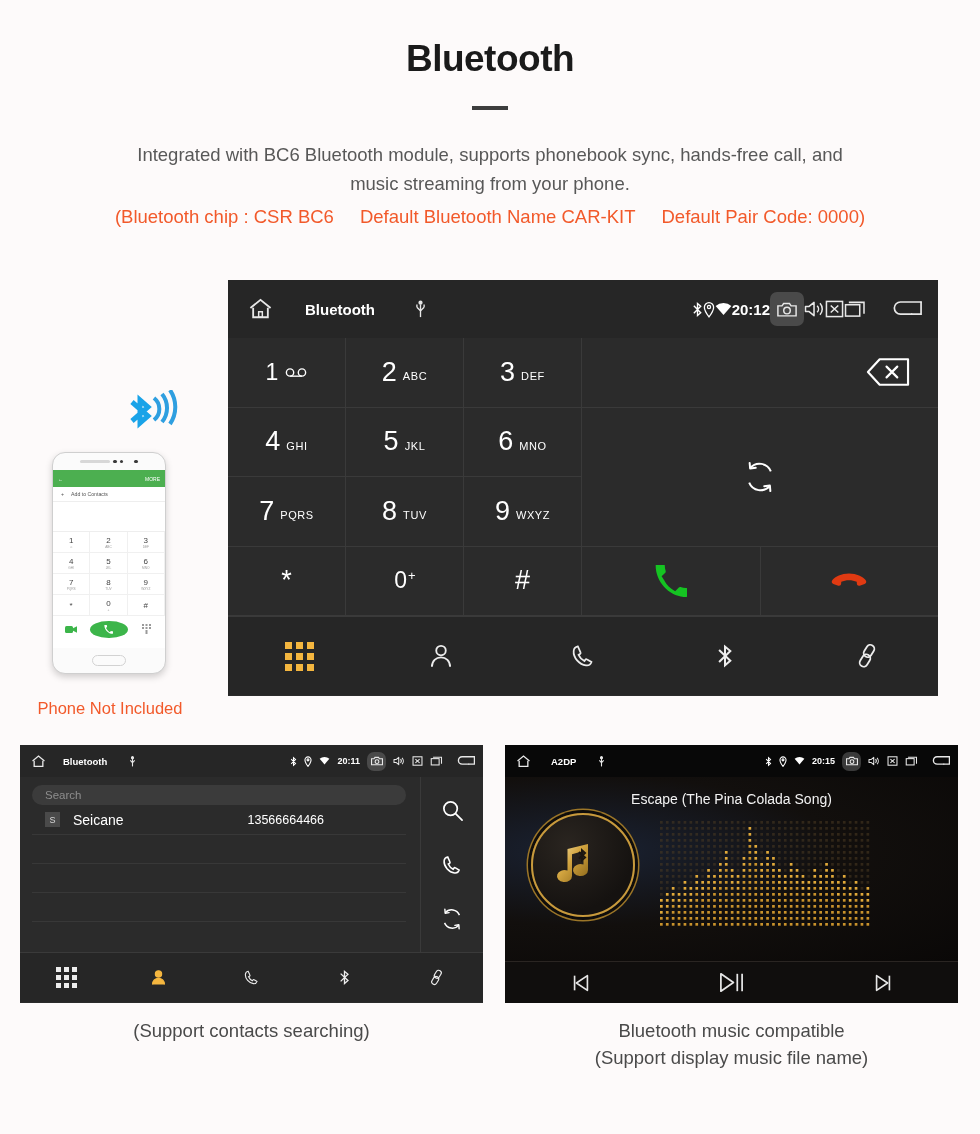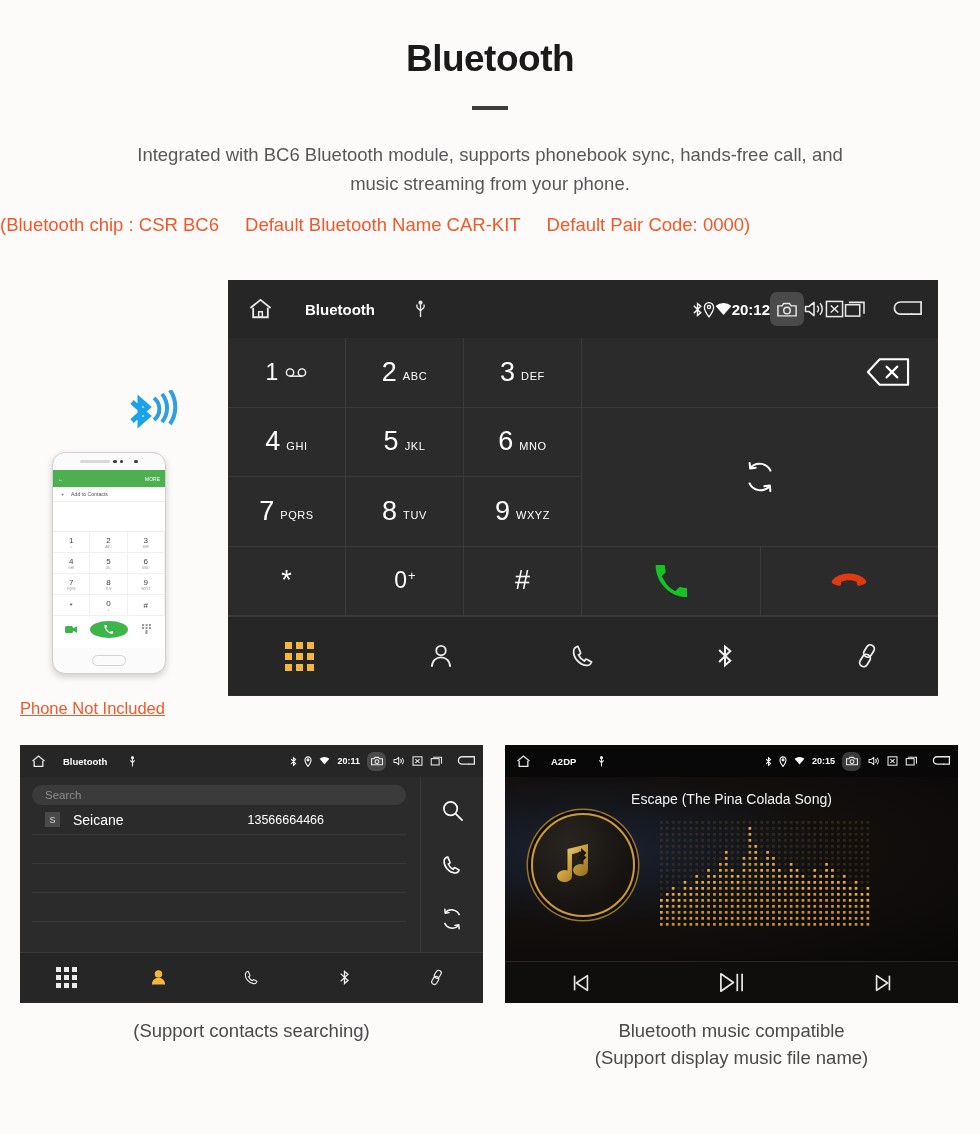--- a/index.html
+++ b/index.html
@@ -26,23 +26,24 @@
   }
   .intro {
     text-align: center;
     font-size: 18.5px;
     color: #585858;
     line-height: 29px;
     margin-top: 30px;
     padding: 0 26px;
   }
   .spec-line {
+    text-align: center;
     font-size: 18.5px;
     color: #f2592a;
-    margin-top: 16px;
+    margin-top: 8px;
   }
   .spec-line .gap { display: inline-block; width: 26px; }
 
   
   .screen { background: #2b2b2b; position: absolute; }
   .statusbar {
     display: flex; align-items: center;
     background: #262626;
     height: 100%;
     padding: 0 0 0 0;
@@ -137,21 +138,21 @@
   .ph-keys b { font-size: 8px; font-weight: 400; color: #444; }
   .ph-keys s { font-size: 3.2px; color: #999; text-decoration: none; }
   .ph-actions { display:flex; height: 26px; align-items:center; }
   .ph-actions div { flex:1; display:flex; align-items:center; justify-content:center; }
   .ph-callbtn { width: 17px; height: 17px; border-radius: 50%; background:#3cb54a; display:flex; align-items:center; justify-content:center;}
   .phone-home { height: 25px; display:flex; align-items:center; justify-content:center; }
   .phone-home-btn { width: 34px; height: 11px; border: 1.5px solid #d2d2d2; border-radius: 7px; }
   #bt-logo { position: absolute; left: 118px; top: 390px; }
   #phone-not-included {
     position: absolute; left: 20px; top: 699px; width: 180px;
-    text-align: left; color: #f2592a; font-size: 16.5px; text-decoration: underline;
+    text-align: center; color: #f2592a; font-size: 16.5px;
   }
 
   
   #contacts { left: 20px; top: 745px; width: 463px; height: 258px; background: #2b2b2b; }
   #contacts .statusbar { height: 32px; padding: 0 8px 0 11px; font-size: 9px; }
   #contacts .sb-title { font-size: 9.5px; margin-left: 17px; }
   #contacts .sb-usb { margin-left: 22px; }
   #contacts .sb-right > * { margin-left: 7px; }
   #contacts .sb-cam-wrap { width: 19px; height: 19px; }
   .contacts-body { display: flex; height: 175px; text-align: center; }

